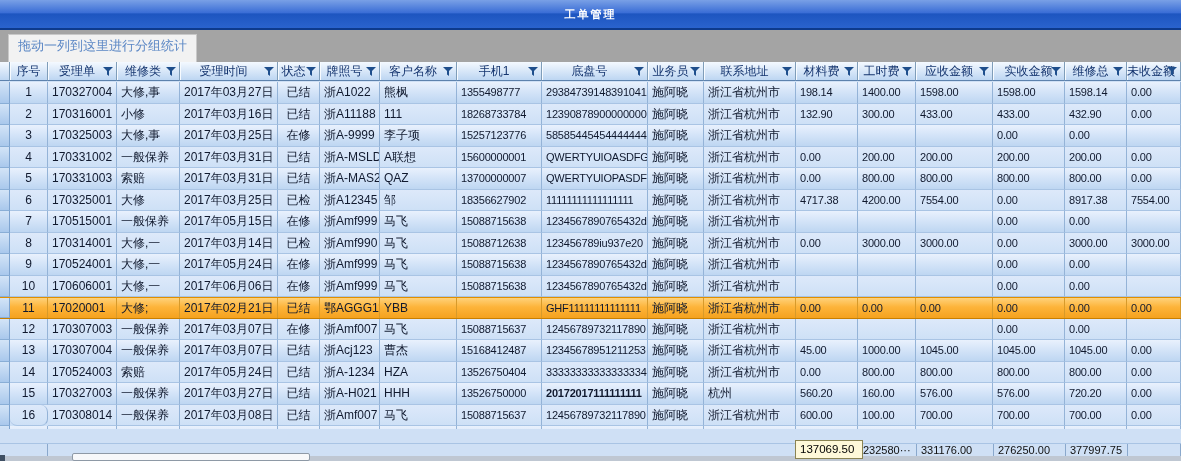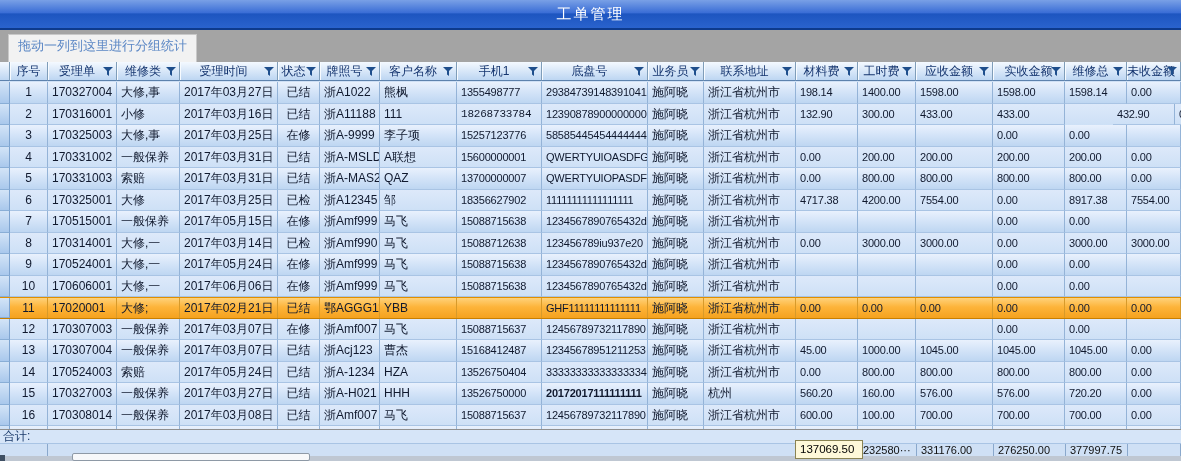--- a/index.html
+++ b/index.html
@@ -9,21 +9,21 @@
     background:#a4a4a4; overflow:hidden;
     font-size:12px; color:#10192e;
   }
   
   #titlebar {
     position:absolute; top:0; left:0; width:100%; height:30px;
     background:linear-gradient(180deg,#79a0e6 0%,#3b6ed6 45%,#1d55c0 50%,#2a63cd 100%);
     border-bottom:2px solid #0d3a8c;
     display:flex; align-items:center; justify-content:center;
   }
-  #titlebar .title { color:#ffffff; font-weight:normal; font-size:15px; letter-spacing:2px; }
+  #titlebar .title { color:#ffffff; font-weight:bold; font-size:11px; letter-spacing:2px; }
   
   #groupbar { position:absolute; top:30px; left:0; width:100%; height:32px; background:#a4a4a4; }
   #grouphint {
     position:absolute; top:4px; left:8px; height:38px;
     background:#f2f2f2; border:1px solid #c9c9c9;
     color:#5b87c5; font-size:13px; line-height:21px; padding:0 9px;
     white-space:nowrap;
   }
   
   #grid { position:absolute; top:62px; left:0; width:1181px; height:399px; background:#cfe0f5; }
@@ -213,29 +213,29 @@
         </div>
         <div class="drow even">
           <div class="icell"></div>
           <div class="dcell al-c" style="width: 38px; flex: 0 0 38px;">2</div>
           <div class="dcell" style="width: 69px; flex: 0 0 69px;">170316001</div>
           <div class="dcell" style="width: 63px; flex: 0 0 63px;">小修</div>
           <div class="dcell" style="width: 98px; flex: 0 0 98px;">2017年03月16日</div>
           <div class="dcell al-c" style="width: 42px; flex: 0 0 42px;">已结</div>
           <div class="dcell" style="width: 60px; flex: 0 0 60px;">浙A11188</div>
           <div class="dcell" style="width: 77px; flex: 0 0 77px;">111</div>
-          <div class="dcell num" style="width: 85px; flex: 0 0 85px; font-family: Liberation Mono, monospace;">18268733784</div>
+          <div class="dcell num" style="width: 85px; flex: 0 0 85px;">18268733784</div>
           <div class="dcell num" style="width: 106px; flex: 0 0 106px;">12390878900000000</div>
           <div class="dcell" style="width: 56px; flex: 0 0 56px;">施阿晓</div>
           <div class="dcell" style="width: 92px; flex: 0 0 92px;">浙江省杭州市</div>
           <div class="dcell num" style="width: 62px; flex: 0 0 62px;">132.90</div>
           <div class="dcell num" style="width: 58px; flex: 0 0 58px;">300.00</div>
           <div class="dcell num" style="width: 77px; flex: 0 0 77px;">433.00</div>
           <div class="dcell num" style="width: 72px; flex: 0 0 72px;">433.00</div>
-          <div class="dcell num" style="width: 62px; flex: 0 0 62px; margin-left: 48px;">432.90</div>
+          <div class="dcell num" style="width: 62px; flex: 0 0 62px;">432.90</div>
           <div class="dcell num" style="width: 54px; flex: 0 0 54px;">0.00</div>
         </div>
         <div class="drow odd">
           <div class="icell"></div>
           <div class="dcell al-c" style="width: 38px; flex: 0 0 38px;">3</div>
           <div class="dcell" style="width: 69px; flex: 0 0 69px;">170325003</div>
           <div class="dcell" style="width: 63px; flex: 0 0 63px;">大修,事</div>
           <div class="dcell" style="width: 98px; flex: 0 0 98px;">2017年03月25日</div>
           <div class="dcell al-c" style="width: 42px; flex: 0 0 42px;">在修</div>
           <div class="dcell" style="width: 60px; flex: 0 0 60px;">浙A-9999</div>
@@ -486,21 +486,21 @@
           <div class="dcell" style="width: 92px; flex: 0 0 92px;">杭州</div>
           <div class="dcell num" style="width: 62px; flex: 0 0 62px;">560.20</div>
           <div class="dcell num" style="width: 58px; flex: 0 0 58px;">160.00</div>
           <div class="dcell num" style="width: 77px; flex: 0 0 77px;">576.00</div>
           <div class="dcell num" style="width: 72px; flex: 0 0 72px;">576.00</div>
           <div class="dcell num" style="width: 62px; flex: 0 0 62px;">720.20</div>
           <div class="dcell num" style="width: 54px; flex: 0 0 54px;">0.00</div>
         </div>
         <div class="drow even">
           <div class="icell"></div>
-          <div class="dcell al-c" style="width: 38px; flex: 0 0 38px;">16</div>
+          <div class="dcell al-c" style="width: 38px; flex: 0 0 38px; border-radius: 7px;">16</div>
           <div class="dcell" style="width: 69px; flex: 0 0 69px;">170308014</div>
           <div class="dcell" style="width: 63px; flex: 0 0 63px;">一般保养</div>
           <div class="dcell" style="width: 98px; flex: 0 0 98px;">2017年03月08日</div>
           <div class="dcell al-c" style="width: 42px; flex: 0 0 42px;">已结</div>
           <div class="dcell" style="width: 60px; flex: 0 0 60px;">浙Amf007</div>
           <div class="dcell" style="width: 77px; flex: 0 0 77px;">马飞</div>
           <div class="dcell num" style="width: 85px; flex: 0 0 85px;">15088715637</div>
           <div class="dcell num" style="width: 106px; flex: 0 0 106px;">12456789732117890</div>
           <div class="dcell" style="width: 56px; flex: 0 0 56px;">施阿晓</div>
           <div class="dcell" style="width: 92px; flex: 0 0 92px;">浙江省杭州市</div>
@@ -527,23 +527,20 @@
           <div class="dcell num" style="width: 62px; flex: 0 0 62px;">437.54</div>
           <div class="dcell num" style="width: 58px; flex: 0 0 58px;">1000.00</div>
           <div class="dcell num" style="width: 77px; flex: 0 0 77px;">1437.54</div>
           <div class="dcell num" style="width: 72px; flex: 0 0 72px;">1437.54</div>
           <div class="dcell num" style="width: 62px; flex: 0 0 62px;">1437.54</div>
           <div class="dcell num" style="width: 54px; flex: 0 0 54px;">0.00</div>
         </div>
       </div>
   </div>
 
-  <div id="footlabel">
-    <span>合计:</span>
-  </div>
 
   <div id="footrow">
     <div id="tot-material">137069.50</div>
   <div class="vline" style="left: 47px;"></div>
       <div class="totcell" style="left: 858px; width: 58px;">232580···</div>
       <div class="totcell" style="left: 916px; width: 77px;">331176.00</div>
       <div class="totcell" style="left: 993px; width: 72px;">276250.00</div>
       <div class="totcell" style="left: 1065px; width: 62px;">377997.75</div>
       <div class="totcell" style="left: 1127px; width: 54px;"></div>
       <div class="vline" style="left: 1180px;"></div>

